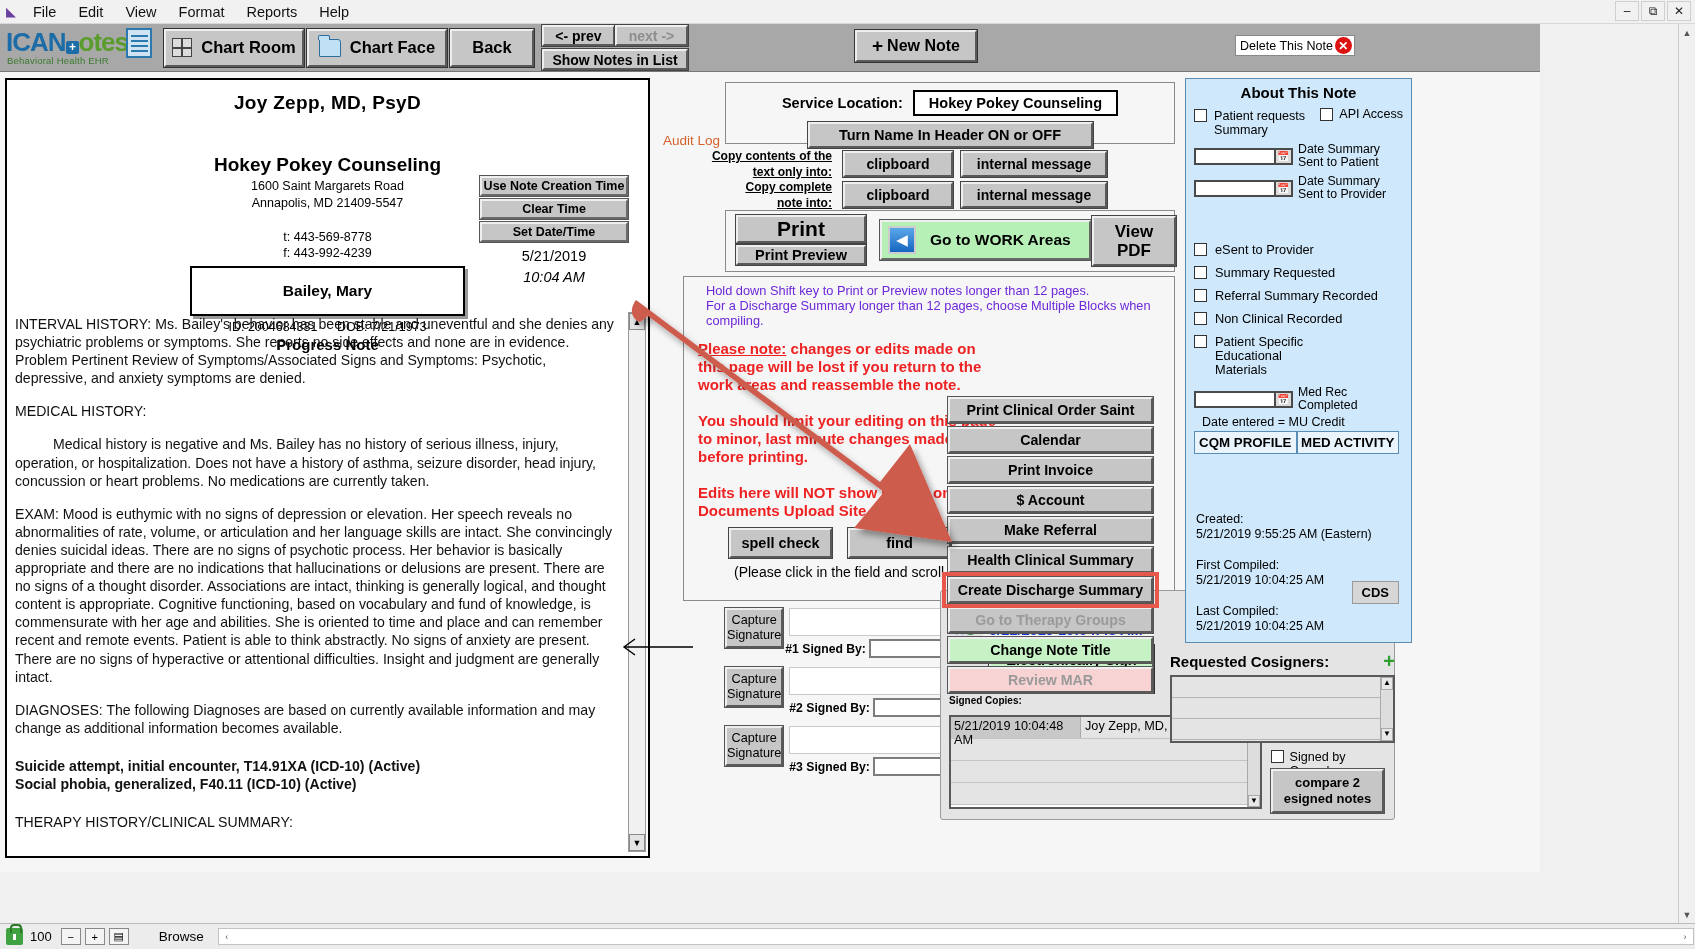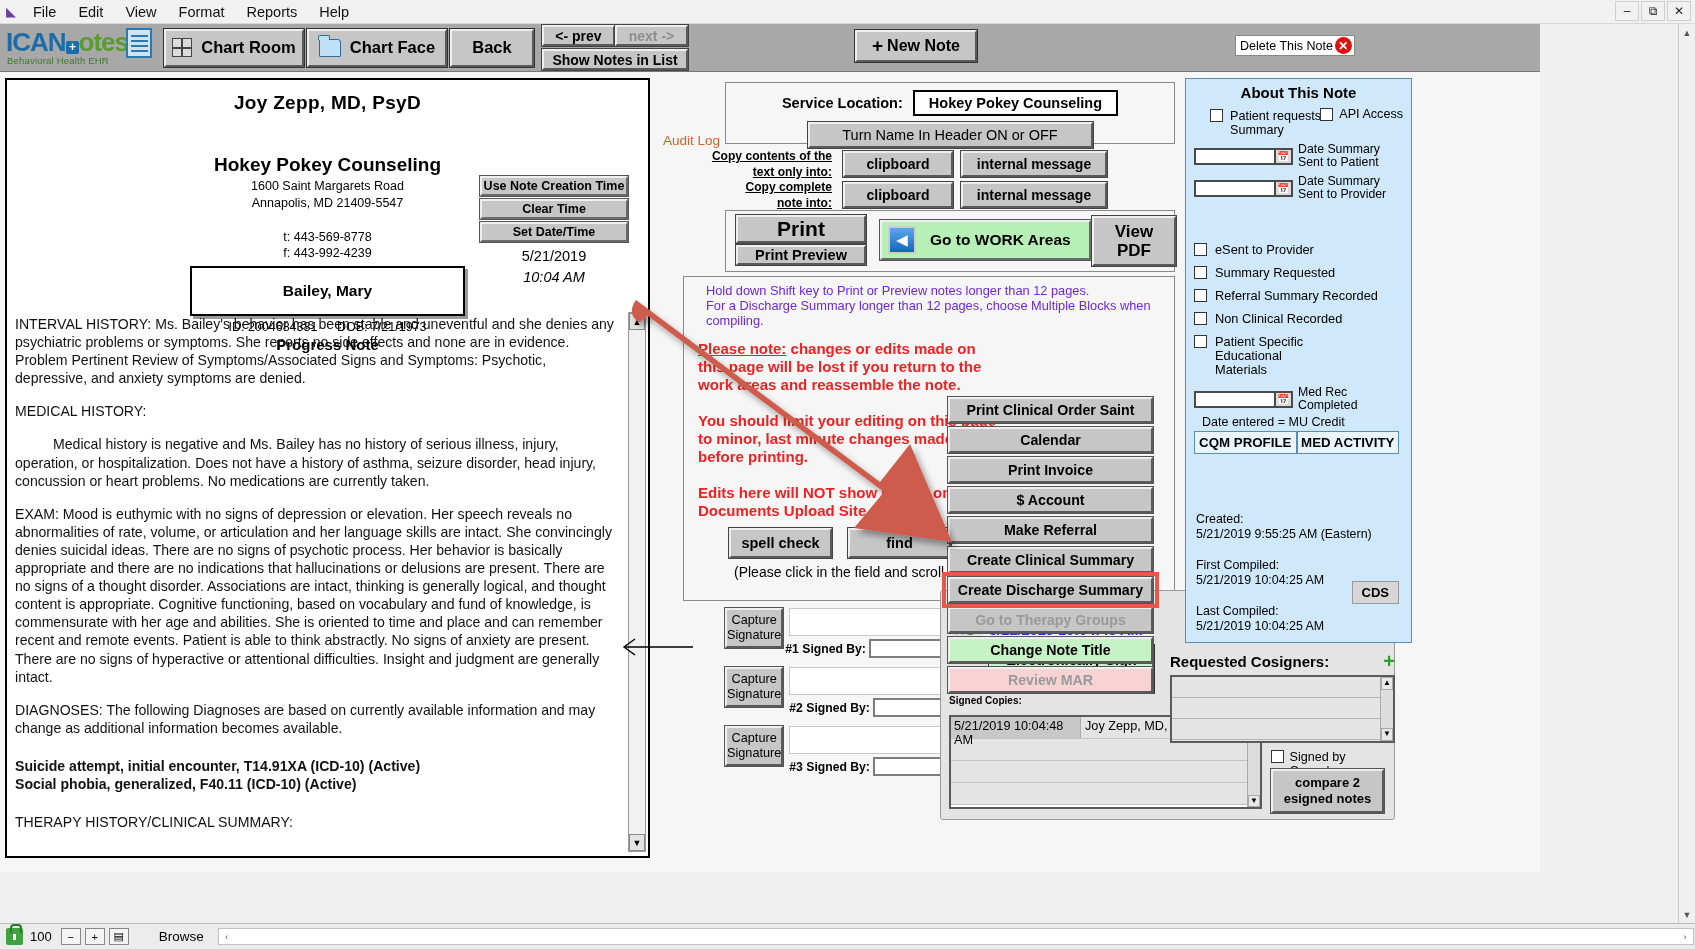--- a/index.html
+++ b/index.html
@@ -120,21 +120,21 @@
   #center { position:absolute; left:655px; top:6px; width:525px; height:790px; }
   #audit-log { position:absolute; left:8px; top:55px; font-size:13.5px; color:#d4622a; cursor:pointer; }
 
   .group { border:1px solid #8a8a8a; background:#f6f6f6; position:absolute; }
   #grp-service { left:70px; top:4px; width:450px; height:62px; }
   .lbl-b { font-weight:bold; font-size:14.5px; }
   #svc-row { display:flex; align-items:center; justify-content:center; gap:10px; padding-top:7px; }
   #svc-value { border:2px solid #000; background:#fff; font-weight:bold; font-size:14.5px; padding:3px 14px; cursor:pointer; }
   #btn-headername { display:block; margin:6px auto 0; width:285px; background:#c6c6c6;
                     border:2px solid; border-color:#efefef #5a5a5a #5a5a5a #efefef; outline:1px solid #444;
-                    font-weight:normal; font-size:14.5px; padding:3px 0; cursor:pointer; text-align:center; }
+                    font-weight:bold; font-size:14.5px; padding:3px 0; cursor:pointer; text-align:center; }
 
   #copy-area { position:absolute; left:10px; top:72px; width:510px; }
   .copy-row { display:flex; align-items:center; height:28px; margin-bottom:3px; }
   .copy-lbl { width:178px; text-align:right; font-weight:bold; font-size:14.5px; line-height:16px; padding-right:11px;text-decoration:underline;}
   .copy-lbl small { display:block; }
   .copybtn { background:#c6c6c6; border:2px solid; border-color:#efefef #5a5a5a #5a5a5a #efefef;
              outline:1px solid #444; font-weight:bold; font-size:14px; padding:3px 0; cursor:pointer; text-align:center; }
   .cb-clip { width:110px; margin-right:8px; }
   .cb-msg { width:146px; }
 
@@ -236,21 +236,21 @@
   #cosign-box { margin-top:2px; height:68px; border:2px solid #5a5a5a; background:#e4e4e4; position:relative; }
   #cosign-box .line { height:21px; border-bottom:1px solid #b5b5b5; }
   #cosign-sb { position:absolute; right:0; top:0; width:13px; height:100%; background:#ddd; border-left:1px solid #aaa; }
   #cosign-sb .a { height:13px; font-size:8px; text-align:center; background:#e8e8e8; border:1px solid #aaa; }
   #cosign-sb .a.b { position:absolute; bottom:0; width:100%; }
 
   
   #about { position:absolute; left:1185px; top:6px; width:227px; height:565px;
            background:#cfe8fb; border:1px solid #5a8db5; }
   #about-title { text-align:center; font-weight:bold; font-size:15px; padding-top:5px; }
-  #about-chk1 { display:flex; padding:8px 0 0 24px; gap:7px; font-size:12.6px; line-height:14px; }
+  #about-chk1 { display:flex; padding:8px 0 0 8px; gap:7px; font-size:12.6px; line-height:14px; }
   #about-chk1b { position:absolute; right:8px; top:28px; display:flex; gap:6px; font-size:12.6px; align-items:center; }
   .daterow { display:flex; align-items:center; gap:5px; margin:6px 0 0 8px; }
   .datefield { width:82px; height:17px; background:#fff; border:2px solid #4a4a4a; }
   .calicon { width:17px; height:17px; background:#dcdcdc; border:2px solid #4a4a4a; border-left:none;
              margin-left:-5px; display:flex; align-items:center; justify-content:center; font-size:10px; }
   .datelbl { font-size:12.3px; line-height:13px; }
   #chklist { margin:42px 0 0 8px; }
   .chkrow { display:flex; align-items:flex-start; gap:8px; margin-bottom:9px; font-size:12.8px; line-height:14px; }
   #medrec { display:flex; align-items:center; gap:5px; margin:6px 0 0 8px; }
   #mu-note { font-size:12.5px; margin:3px 0 0 16px; }
@@ -548,21 +548,21 @@
       </div>
     </div>
   </div>
 
   <div id="rightcol">
     <div class="rbtn">Print Clinical Order Saint</div>
     <div class="rbtn">Calendar</div>
     <div class="rbtn">Print Invoice</div>
     <div class="rbtn">$ Account</div>
     <div class="rbtn">Make Referral</div>
-    <div class="rbtn">Create Clinical Summary</div>
+    <div class="rbtn">Health Clinical Summary</div>
     <div style="position:relative;">
       <div class="rbtn">Create Discharge Summary</div>
       <div id="hl-discharge"></div>
     </div>
     <div class="rbtn dis">Go to Therapy Groups</div>
     <div class="rbtn green">Change Note Title</div>
     <div class="rbtn pink">Review MAR</div>
   </div>
 
   <div id="cosign">

